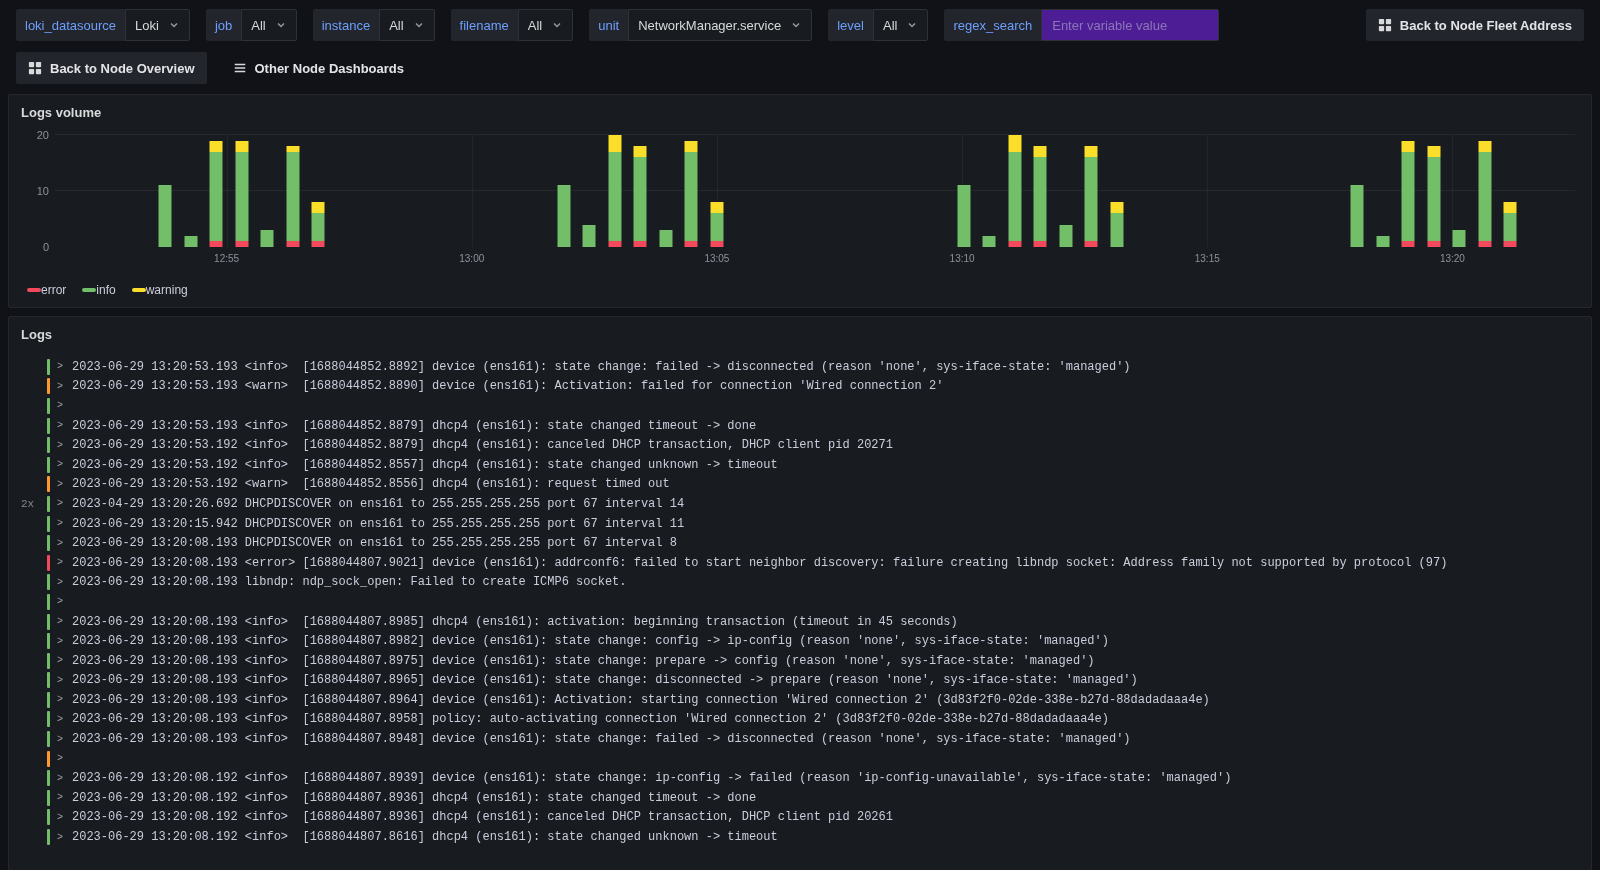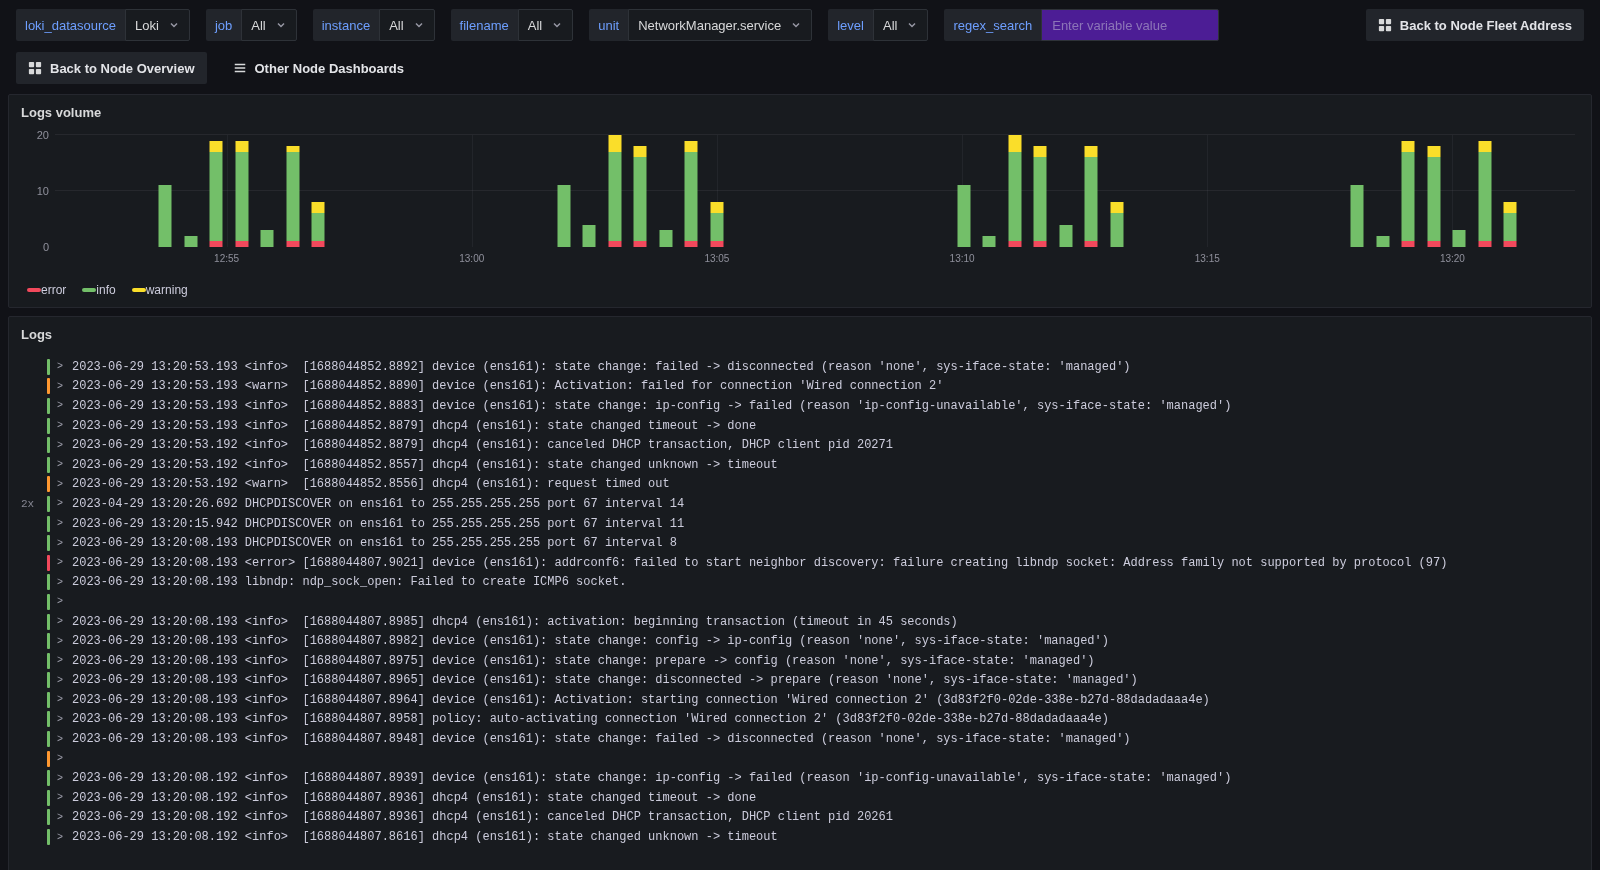--- a/index.html
+++ b/index.html
@@ -367,21 +367,21 @@
         <span class="legend-label">warning</span>
       </div>
     </div>
 </section>
 
 <section class="panel panel-logs">
   <div class="panel-title">Logs</div>
   <div class="log-rows" id="log-rows">
       <div class="log-row"><span class="dup"></span><span class="lvl" style="background: rgb(115, 191, 105);"></span><span class="chev">&gt;</span><span class="txt">2023-06-29 13:20:53.193 &lt;info&gt;  [1688044852.8892] device (ens161): state change: failed -&gt; disconnected (reason 'none', sys-iface-state: 'managed')</span></div>
       <div class="log-row"><span class="dup"></span><span class="lvl" style="background: rgb(255, 152, 48);"></span><span class="chev">&gt;</span><span class="txt">2023-06-29 13:20:53.193 &lt;warn&gt;  [1688044852.8890] device (ens161): Activation: failed for connection 'Wired connection 2'</span></div>
-      <div class="log-row"><span class="dup"></span><span class="lvl" style="background: rgb(115, 191, 105);"></span><span class="chev">&gt;</span><span class="txt">2023-06-29 13:20:53.193 &lt;info&gt;  [1688044852.8883] device (ens161): state change: ip-config -&gt; failed (reason 'ip-config-unavailable', sys-iface-state: 'managed')</span></div>
+      <div class="log-row"><span class="dup"></span><span class="lvl" style="background: rgb(115, 191, 105);"></span><span class="chev">&gt;</span></div>
       <div class="log-row"><span class="dup"></span><span class="lvl" style="background: rgb(115, 191, 105);"></span><span class="chev">&gt;</span><span class="txt">2023-06-29 13:20:53.193 &lt;info&gt;  [1688044852.8879] dhcp4 (ens161): state changed timeout -&gt; done</span></div>
       <div class="log-row"><span class="dup"></span><span class="lvl" style="background: rgb(115, 191, 105);"></span><span class="chev">&gt;</span><span class="txt">2023-06-29 13:20:53.192 &lt;info&gt;  [1688044852.8879] dhcp4 (ens161): canceled DHCP transaction, DHCP client pid 20271</span></div>
       <div class="log-row"><span class="dup"></span><span class="lvl" style="background: rgb(115, 191, 105);"></span><span class="chev">&gt;</span><span class="txt">2023-06-29 13:20:53.192 &lt;info&gt;  [1688044852.8557] dhcp4 (ens161): state changed unknown -&gt; timeout</span></div>
       <div class="log-row"><span class="dup"></span><span class="lvl" style="background: rgb(255, 152, 48);"></span><span class="chev">&gt;</span><span class="txt">2023-06-29 13:20:53.192 &lt;warn&gt;  [1688044852.8556] dhcp4 (ens161): request timed out</span></div>
       <div class="log-row"><span class="dup">2x</span><span class="lvl" style="background: rgb(115, 191, 105);"></span><span class="chev">&gt;</span><span class="txt">2023-04-29 13:20:26.692 DHCPDISCOVER on ens161 to 255.255.255.255 port 67 interval 14</span></div>
       <div class="log-row"><span class="dup"></span><span class="lvl" style="background: rgb(115, 191, 105);"></span><span class="chev">&gt;</span><span class="txt">2023-06-29 13:20:15.942 DHCPDISCOVER on ens161 to 255.255.255.255 port 67 interval 11</span></div>
       <div class="log-row"><span class="dup"></span><span class="lvl" style="background: rgb(115, 191, 105);"></span><span class="chev">&gt;</span><span class="txt">2023-06-29 13:20:08.193 DHCPDISCOVER on ens161 to 255.255.255.255 port 67 interval 8</span></div>
       <div class="log-row"><span class="dup"></span><span class="lvl" style="background: rgb(242, 73, 92);"></span><span class="chev">&gt;</span><span class="txt">2023-06-29 13:20:08.193 &lt;error&gt; [1688044807.9021] device (ens161): addrconf6: failed to start neighbor discovery: failure creating libndp socket: Address family not supported by protocol (97)</span></div>
       <div class="log-row"><span class="dup"></span><span class="lvl" style="background: rgb(115, 191, 105);"></span><span class="chev">&gt;</span><span class="txt">2023-06-29 13:20:08.193 libndp: ndp_sock_open: Failed to create ICMP6 socket.</span></div>
       <div class="log-row"><span class="dup"></span><span class="lvl" style="background: rgb(115, 191, 105);"></span><span class="chev">&gt;</span></div>

